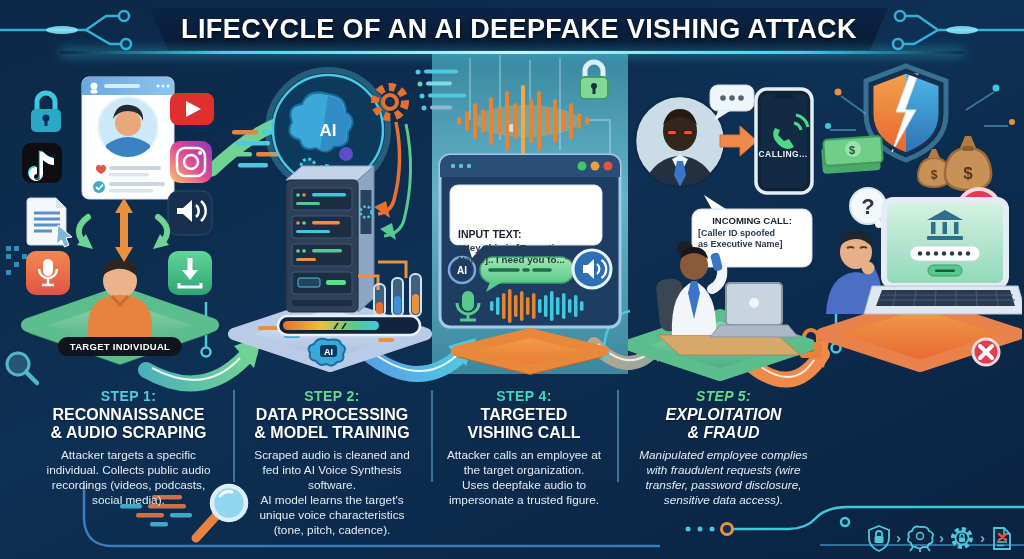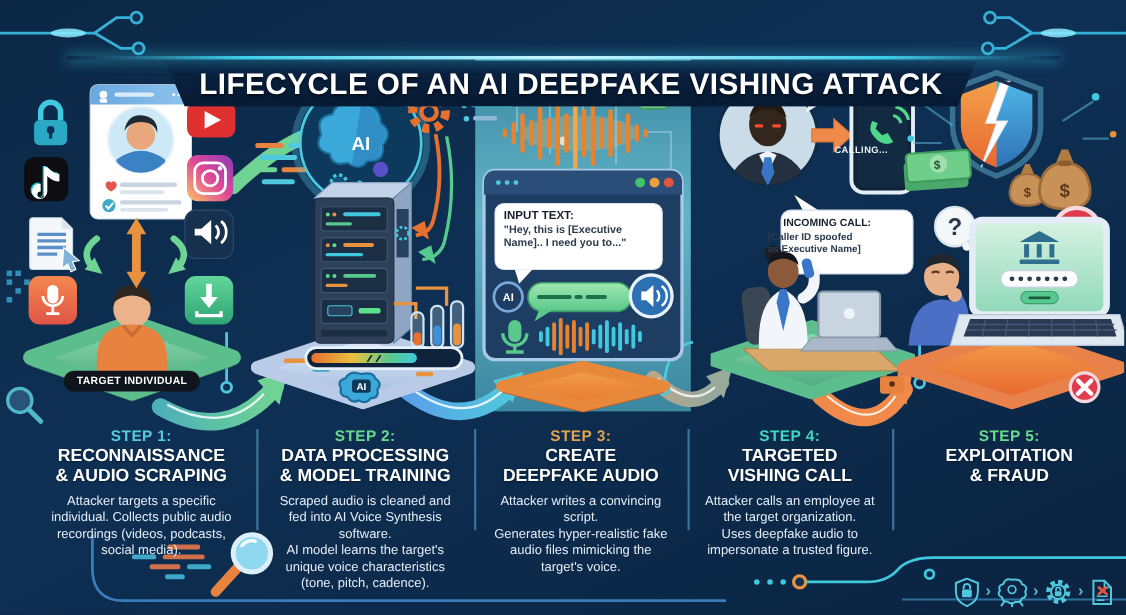--- a/index.html
+++ b/index.html
@@ -4,47 +4,47 @@
 <style>
   html,body{margin:0;padding:0;background:#061425;}
   .poster{position:relative;width:1024px;height:559px;overflow:hidden;
     background:linear-gradient(155deg,#0c2846 0%,#0e3054 45%,#0a2340 100%);
     font-family:"Liberation Sans",sans-serif;}
   
   .banner{position:absolute;left:150px;right:136px;top:8px;height:42px;z-index:6;
     background:linear-gradient(#0b2444,#071a33);
     clip-path:polygon(0 0,100% 0,calc(100% - 18px) 100%,18px 100%);
     display:flex;align-items:center;justify-content:center;
-    box-shadow:0 0 18px rgba(40,170,220,.25);margin-top:47px;}
+    box-shadow:0 0 18px rgba(40,170,220,.25);}
   .banner-title{color:#ffffff;font-size:27px;font-weight:bold;letter-spacing:.4px;
     text-shadow:0 2px 3px rgba(0,0,0,.6);white-space:nowrap;}
   .banner-glow{position:absolute;left:60px;right:60px;top:51px;height:3px;z-index:6;border-radius:3px;
     background:linear-gradient(90deg,rgba(63,208,234,0) 0%,#3fd0ea 18%,#c8f6ff 50%,#3fd0ea 82%,rgba(63,208,234,0) 100%);
     box-shadow:0 0 12px #3fd0ea;}
   
   .bg-layer{position:absolute;inset:0;z-index:1;}
   .illus{position:absolute;z-index:3;}
   .illus svg{display:block;}
   svg text{font-family:"Liberation Sans",sans-serif;}
   
   .captions{position:absolute;left:0;right:0;top:382px;display:flex;z-index:5;}
   .caption{box-sizing:border-box;text-align:center;padding:6px 12px 0;position:relative;}
   .caption + .caption::before{content:"";position:absolute;left:0;top:8px;height:92px;width:2px;
     background:rgba(96,176,220,.55);}
-  .c1{flex:0 0 233px;padding-left:36px;} .c2{flex:0 0 198px;} .c3{flex:0 0 194px;} .c4{flex:0 0 186px;} .c5{flex:0 0 213px;}
+  .c1{flex:0 0 233px;padding-left:36px;} .c2{flex:0 0 198px;} .c3{flex:0 0 194px;} .c4{flex:0 0 186px;} .c5{flex:0 0 213px;font-style:italic;}
   .step-label{font-size:14px;font-weight:bold;letter-spacing:.4px;}
   .step-heading{font-size:16px;font-weight:bold;color:#ffffff;line-height:1.12;margin:2px 0 6px;
     white-space:pre-line;text-shadow:0 1px 2px rgba(0,0,0,.45);}
   .step-desc{font-size:11.8px;color:#e3ecf5;line-height:1.28;white-space:pre-line;}
   
   .target-pill{position:absolute;left:50%;transform:translateX(-50%);top:272px;
     background:#10151d;color:#fff;font-size:9.5px;font-weight:bold;letter-spacing:.3px;
     padding:4px 12px;border-radius:11px;white-space:nowrap;text-align:right;}
   .bubble3{position:absolute;left:26px;top:135px;width:138px;}
-  .b3-title{font-size:10.5px;font-weight:bold;color:#17212e;}
+  .b3-title{font-size:10.5px;font-weight:bold;color:#17212e;margin-top:38px;}
   .b3-quote{font-size:9.8px;color:#2b3b4d;font-weight:bold;white-space:pre-line;line-height:1.22;margin-top:2px;}
   .calling{position:absolute;left:128px;top:66px;width:54px;text-align:center;
     color:#e9f2f8;font-size:8.5px;font-weight:bold;letter-spacing:.4px;}
   .incoming{position:absolute;left:70px;top:132px;width:108px;}
   .inc-title{font-size:9.5px;font-weight:bold;color:#16202c;text-align:center;}
   .inc-detail{font-size:9px;font-weight:bold;color:#2b3b4d;white-space:pre-line;line-height:1.25;margin-top:2px;}
   
   .footer-icons{position:absolute;right:10px;bottom:7px;display:flex;align-items:center;gap:5px;z-index:6;}
   .footer-icons .sep{color:#5fb8d0;font-size:15px;font-weight:bold;line-height:1;margin-top:-2px;}
 </style>
@@ -525,21 +525,21 @@
         <path d="M98 278 L172 296 L98 314 L24 296 Z" fill="url(#gPed)" stroke="#e8883a" stroke-width="10" stroke-linejoin="round"></path>
       </g>
     </svg>
     <div class="bubble3">
       <div class="b3-title">INPUT TEXT:</div>
       <div class="b3-quote">"Hey, this is [Executive
 Name].. I need you to..."</div>
     </div>
   </div>
 
-  <div class="illus" style="left:628px;top:65px;width:186px;height:300px;padding-left:18px;">
+  <div class="illus" style="left:628px;top:83px;width:186px;height:300px;">
     <svg width="186" height="300" viewBox="0 0 186 300">
       <defs>
         <clipPath id="atkClip">
             <circle cx="52" cy="58" r="45"></circle>
           </clipPath>
         <linearGradient id="gPlat4" x1="0" y1="0" x2="0" y2="1">
             <stop offset="0" stop-color="#8fdcae"></stop>
             <stop offset="1" stop-color="#4aa87e"></stop>
           </linearGradient>
       </defs>
@@ -734,38 +734,32 @@
 &amp; AUDIO SCRAPING</div>
       <div class="step-desc">Attacker targets a specific individual. Collects public audio recordings (videos, podcasts, social media).</div>
     </div>
     <div class="caption c2">
       <div class="step-label" style="color: rgb(104, 218, 141);">STEP 2:</div>
       <div class="step-heading">DATA PROCESSING
 &amp; MODEL TRAINING</div>
       <div class="step-desc">Scraped audio is cleaned and fed into AI Voice Synthesis software.
 AI model learns the target's unique voice characteristics (tone, pitch, cadence).</div>
     </div>
-    <div class="caption c3">
-      <div class="step-label" style="color: rgb(226, 162, 78);">STEP 3:</div>
-      <div class="step-heading">CREATE
-DEEPFAKE AUDIO</div>
-      <div class="step-desc">Attacker writes a convincing script.
-Generates hyper-realistic fake audio files mimicking the target's voice.</div>
-    </div>
     <div class="caption c4">
       <div class="step-label" style="color: rgb(65, 215, 192);">STEP 4:</div>
       <div class="step-heading">TARGETED
 VISHING CALL</div>
       <div class="step-desc">Attacker calls an employee at the target organization.
 Uses deepfake audio to impersonate a trusted figure.</div>
     </div>
     <div class="caption c5">
       <div class="step-label" style="color: rgb(104, 218, 141);">STEP 5:</div>
       <div class="step-heading">EXPLOITATION
 &amp; FRAUD</div>
+      <div class="step-desc">Manipulated employee complies with fraudulent requests (wire transfer, password disclosure, sensitive data access).</div>
     </div>
   </div>
 
   <div class="footer-icons">
     <svg width="24" height="27" viewBox="0 0 24 27">
       <path d="M12 1 L22 5 V13 q0 9 -10 13 q-10 -4 -10 -13 V5 Z" fill="none" stroke="#4fc8de" stroke-width="1.8"></path>
       <path d="M9 11 v-2 a3 3 0 0 1 6 0 v2" stroke="#4fc8de" stroke-width="1.8" fill="none"></path>
       <rect x="7.5" y="11" width="9" height="7" rx="1.5" fill="#4fc8de"></rect>
     </svg>
     <span class="sep">›</span>

